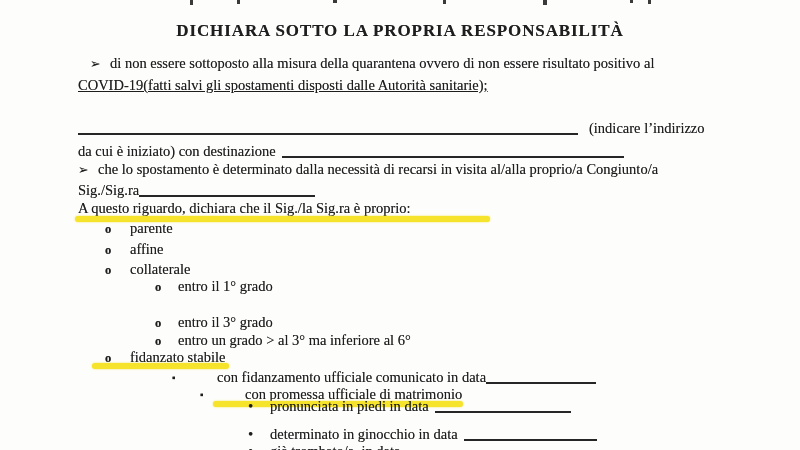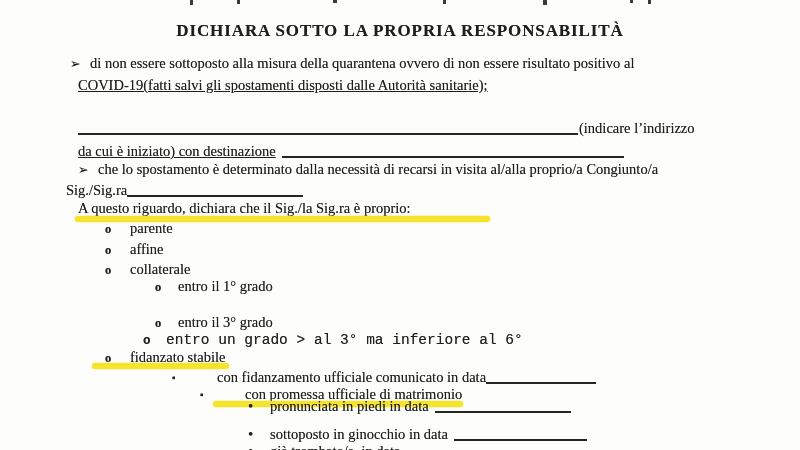--- a/index.html
+++ b/index.html
@@ -35,36 +35,36 @@
     <div class="frag" style="left:237px;top:0;width:3px;height:4px;"></div>
     <div class="frag" style="left:333px;top:0;width:4px;height:3px;"></div>
     <div class="frag" style="left:443px;top:0;width:3px;height:4px;"></div>
     <div class="frag" style="left:543px;top:0;width:4px;height:5px;"></div>
     <div class="frag" style="left:630px;top:0;width:3px;height:3px;"></div>
     <div class="frag" style="left:648px;top:0;width:3px;height:4px;"></div>
   </div>
 
   <div class="line title">DICHIARA SOTTO LA PROPRIA RESPONSABILITÀ</div>
 
-  <div class="line" style="left:70px;top:54px;">
+  <div class="line" style="left:90px;top:54px;">
     <span class="arrow">➢</span><span>di non essere sottoposto alla misura della quarantena ovvero di non essere risultato positivo al</span>
   </div>
   <div class="line" style="left:78px;top:76px;text-decoration:underline;">COVID-19(fatti salvi gli spostamenti disposti dalle Autorità sanitarie);</div>
 
   <div class="line" style="left:78px;top:118px;">
-    <span class="blank" style="width:500px;"></span><span style="margin-left:1px;">(indicare l’indirizzo</span>
+    <span class="blank" style="width:500px;"></span><span style="margin-left:11px;">(indicare l’indirizzo</span>
   </div>
-  <div class="line" style="left:78px;top:141px;text-decoration:underline;">
+  <div class="line" style="left:78px;top:141px;">
     <span>da cui è iniziato) con destinazione</span><span class="blank" style="width:342px;margin-left:6px;"></span>
   </div>
 
   <div class="line" style="left:78px;top:160px;">
     <span class="arrow">➢</span><span>che lo spostamento è determinato dalla necessità di recarsi in visita al/alla proprio/a Congiunto/a</span>
   </div>
-  <div class="line" style="left:66px;top:180px;">
+  <div class="line" style="left:78px;top:180px;">
     <span>Sig./Sig.ra</span><span class="blank" style="width:176px;"></span>
   </div>
 
   <div class="line" style="left:78px;top:199px;">
     <span class="ul">A questo riguardo, dichiara che il Sig./la Sig.ra è proprio:</span>
   </div>
   <div class="hl" style="left:75px;top:216px;width:415px;"></div>
 
   <div class="line" style="left:105px;top:219px;">
     <span class="obullet">o</span><span>parente</span>
@@ -75,40 +75,40 @@
   <div class="line" style="left:105px;top:260px;">
     <span class="obullet">o</span><span>collaterale</span>
   </div>
 
   <div class="line" style="left:155px;top:277px;">
     <span class="obullet2">o</span><span>entro il 1° grado</span>
   </div>
   <div class="line" style="left:155px;top:313px;">
     <span class="obullet2">o</span><span>entro il 3° grado</span>
   </div>
-  <div class="line" style="left:143px;top:331px;font-family:Liberation Mono, monospace;">
+  <div class="line" style="left:155px;top:331px;">
     <span class="obullet2">o</span><span>entro un grado &gt; al 3° ma inferiore al 6°</span>
   </div>
 
   <div class="line" style="left:105px;top:348px;">
     <span class="obullet">o</span><span>fidanzato stabile</span>
   </div>
   <div class="hl" style="left:92px;top:363px;width:137px;"></div>
 
   <div class="line" style="left:172px;top:367px;">
     <span class="sqbullet">▪</span><span>con fidanzamento ufficiale comunicato in data</span><span class="blank" style="width:110px;"></span>
   </div>
   <div class="line" style="left:172px;top:385px;margin-left:28px;">
     <span class="sqbullet">▪</span><span>con promessa ufficiale di matrimonio</span>
   </div>
   <div class="hl" style="left:213px;top:401px;width:250px;"></div>
 
   <div class="line" style="left:248px;top:396px;">
     <span class="dotbullet">•</span><span>pronunciata in piedi in data</span><span class="blank" style="width:136px;margin-left:6px;"></span>
   </div>
   <div class="line" style="left:248px;top:424px;">
-    <span class="dotbullet">•</span><span>sottoposto in ginocchio in data</span><span class="blank" style="width:133px;margin-left:6px;"></span>
+    <span class="dotbullet">•</span><span>determinato in ginocchio in data</span><span class="blank" style="width:133px;margin-left:6px;"></span>
   </div>
   <div class="line" style="left:248px;top:441px;">
     <span class="dotbullet">•</span><span>già trombato/a, in data</span><span class="blank" style="width:150px;margin-left:6px;"></span>
   </div>
 
 </div>
 
 </body></html>

